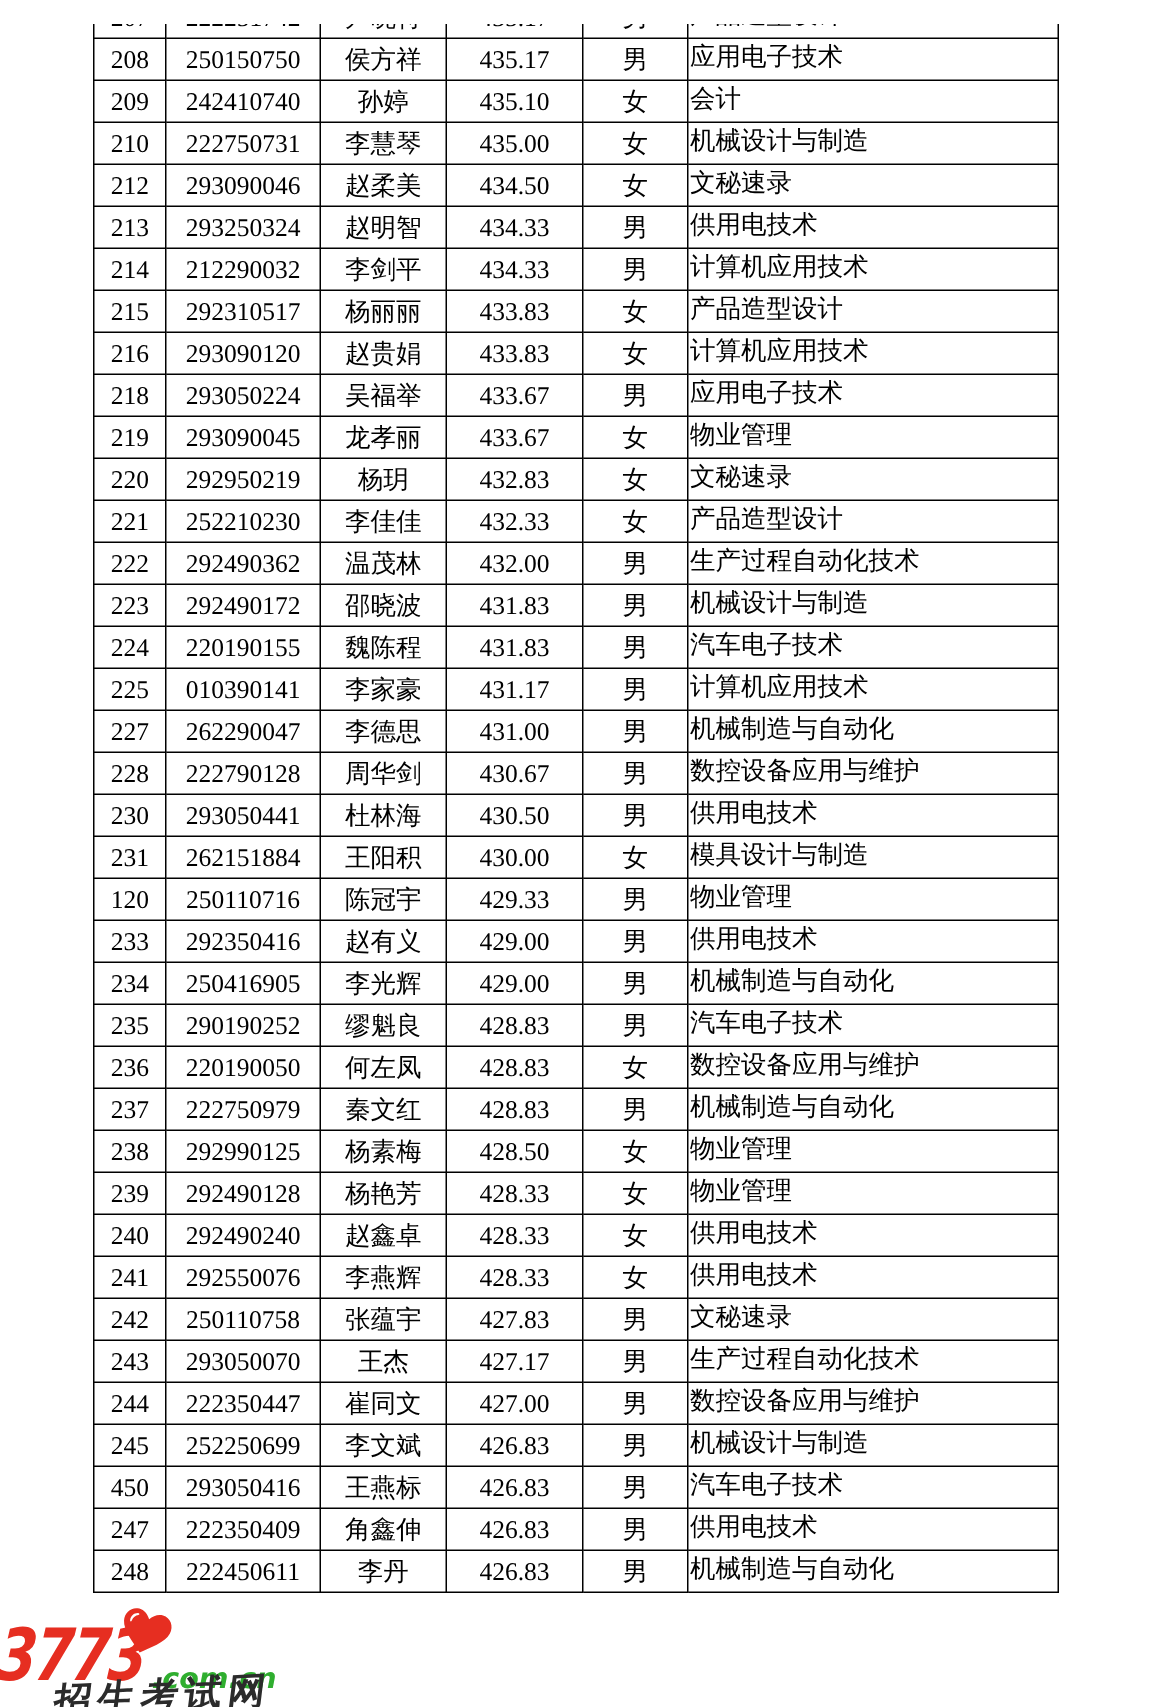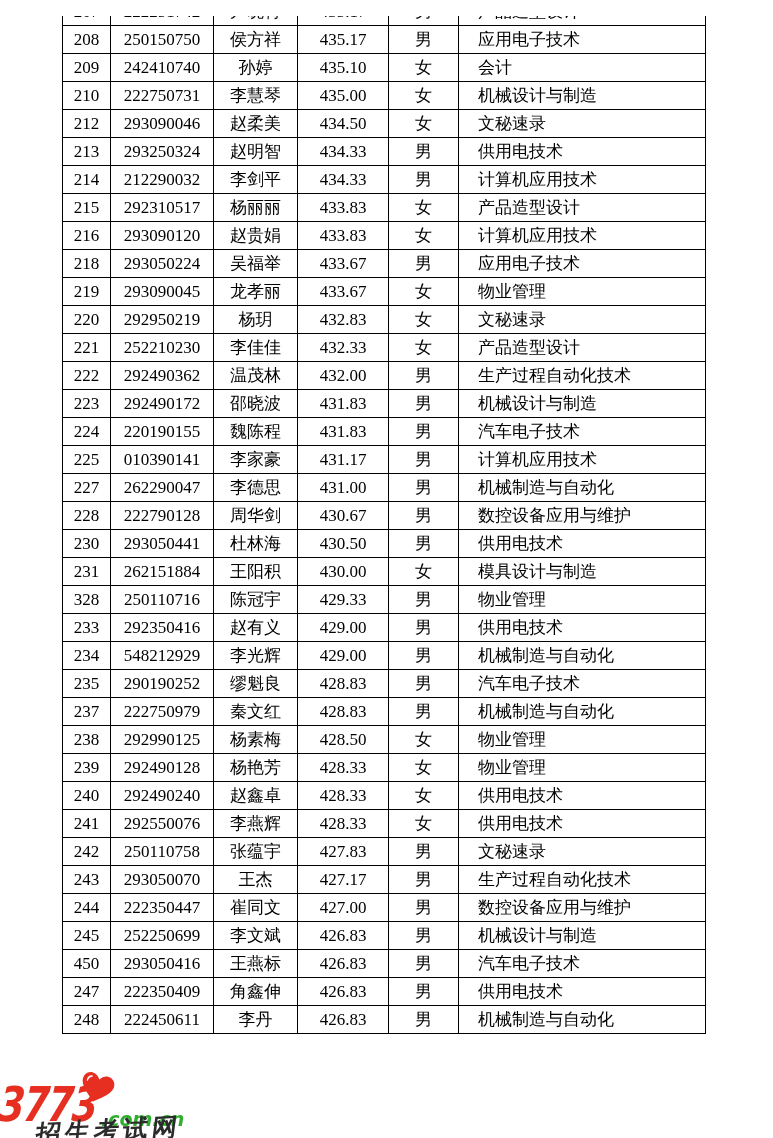--- a/index.html
+++ b/index.html
@@ -31,21 +31,22 @@
     font-size: 17px;
     line-height: 27px;
     color: #000000;
     text-align: center;
     white-space: nowrap;
     overflow: hidden;
     padding: 0;
   }
   .score-table td.c-major {
     text-align: left;
-    padding-left: 19px;
+    padding-left: 1px;
+    font-family: Liberation Mono, monospace;
   }
   .col-rank   { width: 48px;  }
   .col-id     { width: 103px; }
   .col-name   { width: 84px;  }
   .col-score  { width: 91px;  }
   .col-gender { width: 70px;  }
   .col-major  { width: 247px; }
 
   
   .watermark { position: absolute; left: 0; top: 1050px; width: 360px; height: 88px; z-index: 5; }
@@ -260,50 +261,58 @@
     </tr>
         <tr>
       <td class="c-rank">231</td>
       <td class="c-id">262151884</td>
       <td class="c-name">王阳积</td>
       <td class="c-score">430.00</td>
       <td class="c-gender">女</td>
       <td class="c-major">模具设计与制造</td>
     </tr>
         <tr>
-      <td class="c-rank">328</td>
+      <td class="c-rank">120</td>
       <td class="c-id">250110716</td>
       <td class="c-name">陈冠宇</td>
       <td class="c-score">429.33</td>
       <td class="c-gender">男</td>
       <td class="c-major">物业管理</td>
     </tr>
         <tr>
       <td class="c-rank">233</td>
       <td class="c-id">292350416</td>
       <td class="c-name">赵有义</td>
       <td class="c-score">429.00</td>
       <td class="c-gender">男</td>
       <td class="c-major">供用电技术</td>
     </tr>
         <tr>
       <td class="c-rank">234</td>
-      <td class="c-id">548212929</td>
+      <td class="c-id">250416905</td>
       <td class="c-name">李光辉</td>
       <td class="c-score">429.00</td>
       <td class="c-gender">男</td>
       <td class="c-major">机械制造与自动化</td>
     </tr>
         <tr>
       <td class="c-rank">235</td>
       <td class="c-id">290190252</td>
       <td class="c-name">缪魁良</td>
       <td class="c-score">428.83</td>
       <td class="c-gender">男</td>
       <td class="c-major">汽车电子技术</td>
+    </tr>
+        <tr>
+      <td class="c-rank">236</td>
+      <td class="c-id">220190050</td>
+      <td class="c-name">何左凤</td>
+      <td class="c-score">428.83</td>
+      <td class="c-gender">女</td>
+      <td class="c-major">数控设备应用与维护</td>
     </tr>
         <tr>
       <td class="c-rank">237</td>
       <td class="c-id">222750979</td>
       <td class="c-name">秦文红</td>
       <td class="c-score">428.83</td>
       <td class="c-gender">男</td>
       <td class="c-major">机械制造与自动化</td>
     </tr>
         <tr>

